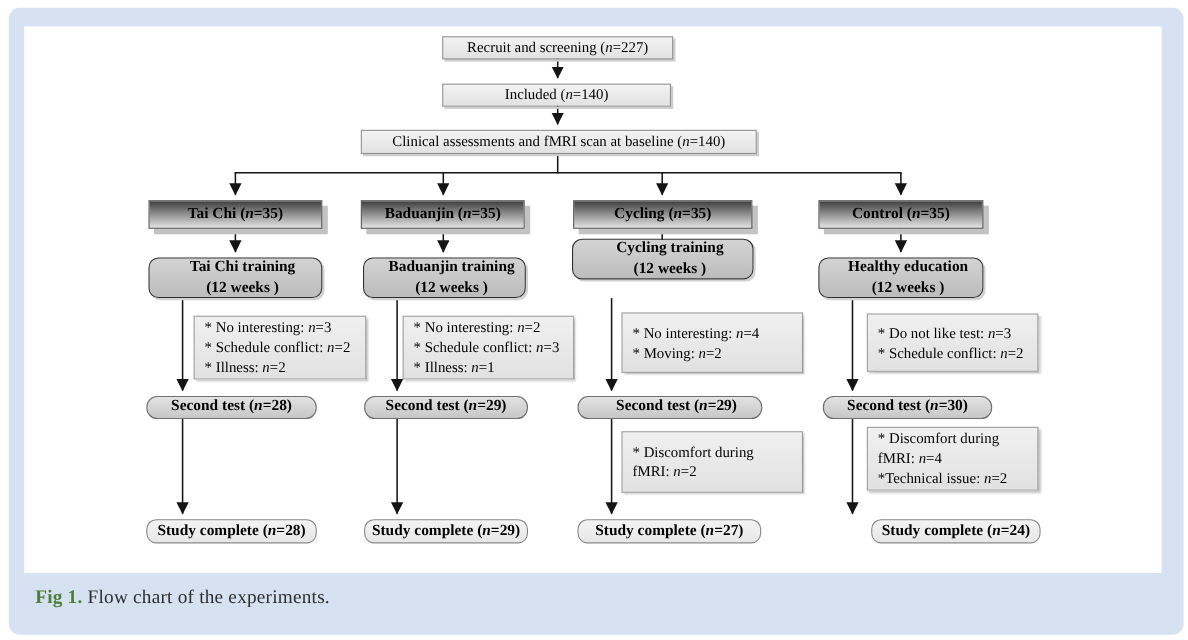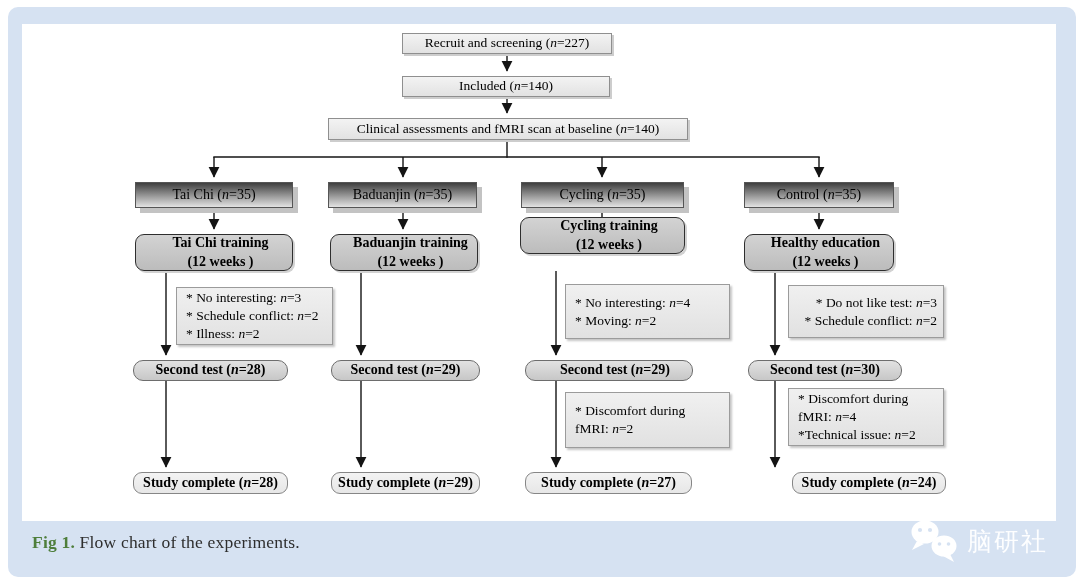--- a/index.html
+++ b/index.html
@@ -22,21 +22,21 @@
     position:absolute; display:flex; align-items:center; justify-content:center;
     text-align:center; color:#000; font-size:13.5px; line-height:1.2;
   }
   .plain {
     background:linear-gradient(to bottom,#f3f3f3,#e2e2e2);
     border:1px solid #8f8f8f; box-shadow:2px 2px 0 #cdcdcd;font-family:Liberation Serif, serif;
   }
   .grp {
     background:linear-gradient(to bottom,#3f3f3f,#9a9a9a 55%,#e3e3e3);
     border:1px solid #555; box-shadow:5px 5px 0 #c3c3c3;
-    font-weight:normal; font-size:14px;
+    font-weight:bold; font-size:14px;
   }
   .train {
     background:linear-gradient(to bottom,#d3d3d3,#bcbcbc);
     border:1.5px solid #2e2e2e; border-radius:9px;
     font-weight:bold; font-size:14px; white-space:pre-line; line-height:1.3;
     box-shadow:2px 2px 0 #d2d2d2;
     padding-left:13px;
   }
   .second {
     background:linear-gradient(to bottom,#e2e2e2,#c7c7c7);
@@ -128,25 +128,30 @@
   <div class="box train" style="left:520px; top:217px; width:165px; height:37px;">Cycling training
 (12 weeks )</div>
   <div class="box train" style="left:744px; top:234px; width:150px; height:37px;">Healthy education
 (12 weeks )</div>
 
   <div class="box note" style="left:176px; top:287px; width:157px; height:58px;">
     <div class="ln">* No interesting: <i>n</i>=3</div>
     <div class="ln">* Schedule conflict: <i>n</i>=2</div>
     <div class="ln">* Illness: <i>n</i>=2</div>
   </div>
+  <div class="box note" style="left:366px; top:287px; width:156px; height:58px;">
+    <div class="ln">* No interesting: <i>n</i>=2</div>
+    <div class="ln">* Schedule conflict: <i>n</i>=3</div>
+    <div class="ln">* Illness: <i>n</i>=1</div>
+  </div>
   <div class="box note" style="left:565px; top:284px; width:165px; height:55px;">
     <div class="ln">* No interesting: <i>n</i>=4</div>
     <div class="ln">* Moving: <i>n</i>=2</div>
   </div>
-  <div class="box note" style="left:788px; top:285px; width:156px; height:53px;align-items:flex-end;">
+  <div class="box note" style="left:788px; top:285px; width:156px; height:53px;">
     <div class="ln">* Do not like test: <i>n</i>=3</div>
     <div class="ln">* Schedule conflict: <i>n</i>=2</div>
   </div>
 
   <div class="box second" style="left:133px; top:360px; width:155px; height:21px;">Second test (<i>n</i>=28)</div>
   <div class="box second" style="left:331px; top:360px; width:149px; height:21px;">Second test (<i>n</i>=29)</div>
   <div class="box second" style="left:525px; top:360px; width:168px; height:21px;padding-left:12px;">Second test (<i>n</i>=29)</div>
   <div class="box second" style="left:748px; top:360px; width:154px; height:21px;">Second test (<i>n</i>=30)</div>
 
   <div class="box note" style="left:565px; top:392px; width:165px; height:56px;">
@@ -161,30 +166,13 @@
 
   <div class="box complete" style="left:133px; top:472px; width:155px; height:22px;">Study complete (<i>n</i>=28)</div>
   <div class="box complete" style="left:331px; top:472px; width:149px; height:22px;">Study complete (<i>n</i>=29)</div>
   <div class="box complete" style="left:525px; top:472px; width:167px; height:22px;">Study complete (<i>n</i>=27)</div>
   <div class="box complete" style="left:792px; top:472px; width:154px; height:22px;">Study complete  (<i>n</i>=24)</div>
 
   <div id="caption">
     <span class="fig">Fig 1.</span><span> Flow chart of the experiments.</span>
   </div>
 
-  <div id="watermark">
-    <svg width="52" height="46" viewBox="0 0 52 46">
-      <g fill="#ffffff">
-        <ellipse cx="17" cy="14" rx="13.5" ry="11.5"></ellipse>
-        <path d="M9,23 L4,32 L16,26 Z"></path>
-        <ellipse cx="36" cy="28" rx="12.5" ry="10.5"></ellipse>
-        <path d="M42,36 L46,44 L35,38 Z"></path>
-      </g>
-      <g fill="#d6e2f2">
-        <circle cx="12" cy="12" r="2.1"></circle>
-        <circle cx="22" cy="12" r="2.1"></circle>
-        <circle cx="31.5" cy="26" r="1.8"></circle>
-        <circle cx="40.5" cy="26" r="1.8"></circle>
-      </g>
-    </svg>
-    <span class="wm-text">脑研社</span>
-  </div>
 </div>
 
 </body></html>

